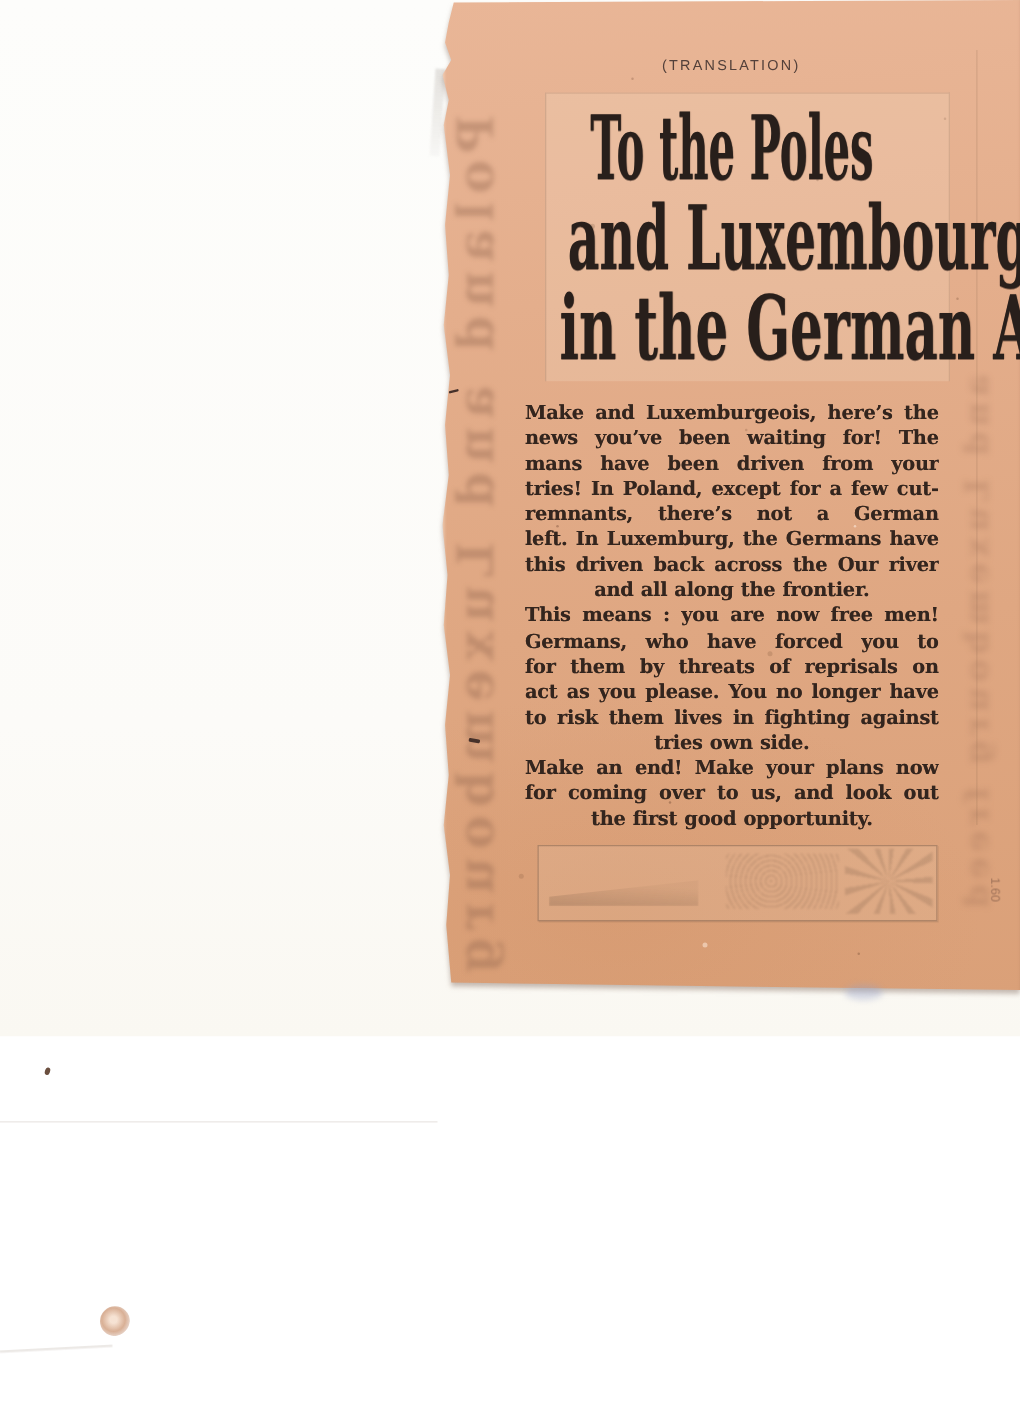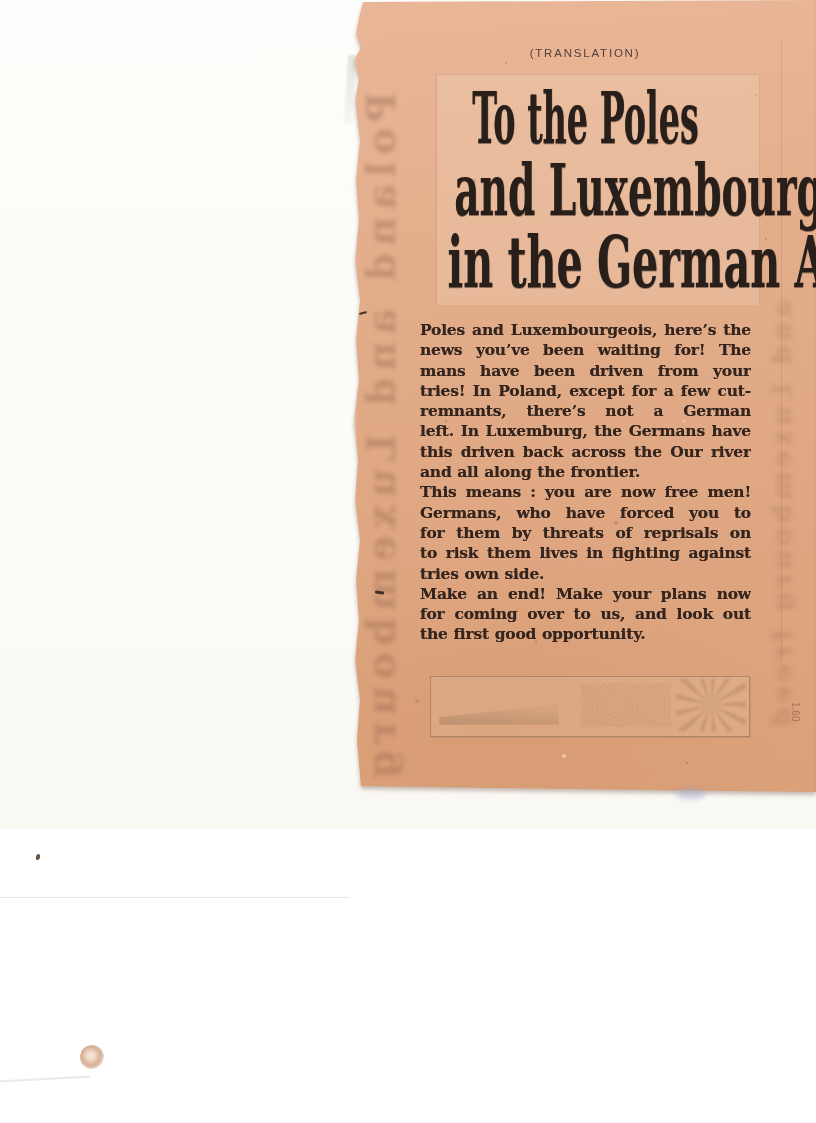--- a/index.html
+++ b/index.html
@@ -111,21 +111,21 @@
   .bodytext{position:absolute;left:67px;top:320px;width:331px;}
   .bline{
     font-family:"DejaVu Serif",serif;font-weight:bold;
     font-size:15.5px;line-height:20.3px;height:20.3px;
     letter-spacing:-0.2px;word-spacing:0.5px;
     color:#33251e;
     text-shadow:0 0 .4px rgba(50,35,28,.6);
     text-align:justify;overflow:hidden;white-space:normal;
   }
   .bline.just::after{content:"";display:inline-block;width:100%;height:0;}
-  .bline.last{text-align:left;}
+  .bline.last{text-align:center;}
   
   .ink-dash{position:absolute;background:#46312a;border-radius:1px;}
   .dash1{left:6px;top:312px;width:8px;height:2px;transform:rotate(-14deg);}
   .dash2{left:22px;top:591px;width:9px;height:3px;transform:rotate(9deg);}
   
   .pencil{
     position:absolute;left:426px;top:694px;width:14px;height:30px;
     font-family:"Liberation Sans",sans-serif;font-size:10px;
     color:rgba(110,75,60,.55);
     transform:rotate(90deg);transform-origin:50% 50%;
@@ -175,31 +175,32 @@
 
       <div class="translation">(TRANSLATION)</div>
 
       <div class="headline" id="headline">
           <div class="hl" style="transform: scaleX(0.47);">To the Poles</div>
           <div class="hl" style="transform: scaleX(0.55);">and Luxembourgeois</div>
           <div class="hl" style="transform: scaleX(0.58);">in the German Army!</div>
         </div>
 
       <div class="bodytext" id="bodytext">
-          <div class="bline just">Poles and Luxembourgeois, here’s the</div>
+          <div class="bline just">Make and Luxemburgeois, here’s the</div>
           <div class="bline just">news you’ve been waiting for! The Ger-</div>
           <div class="bline just">mans have been driven from your coun-</div>
           <div class="bline just">tries! In Poland, except for a few cut-off</div>
           <div class="bline just">remnants, there’s not a German soldier</div>
           <div class="bline just">left. In Luxemburg, the Germans have</div>
           <div class="bline just">this driven back across the Our river</div>
           <div class="bline last">and all along the frontier.</div>
           <div class="bline just">This means : you are now free men! The</div>
           <div class="bline just">Germans, who have forced you to fight</div>
           <div class="bline just">for them by threats of reprisals on your</div>
+          <div class="bline just">act as you please. You no longer have</div>
           <div class="bline just">to risk them lives in fighting against</div>
           <div class="bline last">tries own side.</div>
           <div class="bline just">Make an end! Make your plans now</div>
           <div class="bline just">for coming over to us, and look out for</div>
           <div class="bline last">the first good opportunity.</div>
         </div>
 
       <div class="ink-dash dash1"></div>
       <div class="ink-dash dash2"></div>
 

